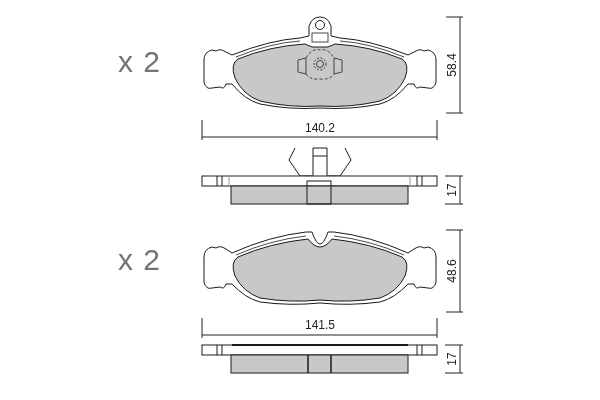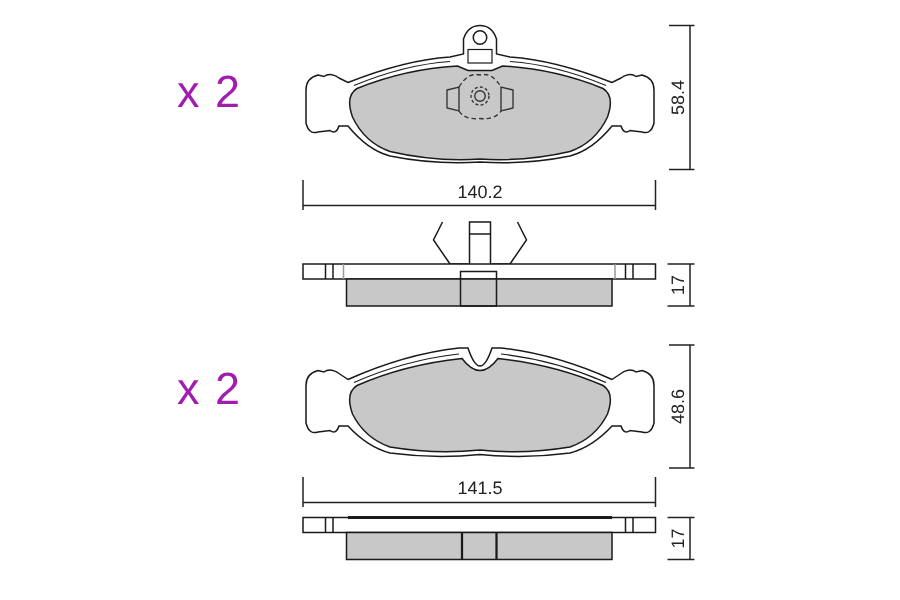--- a/index.html
+++ b/index.html
@@ -1,17 +1,17 @@
 <!DOCTYPE html>
 <html><head>
 <meta charset="utf-8">
 <style>
   html, body { margin:0; padding:0; background:#ffffff; }
   body { width:600px; height:400px; position:relative; overflow:hidden; font-family:"Liberation Sans", sans-serif; }
-  .qty { position:absolute; font-size:30px; color:#a21caf; font-family:"Liberation Sans", sans-serif; letter-spacing:1px; }
+  .qty { position:absolute; font-size:30px; color:#737373; font-family:"Liberation Sans", sans-serif; letter-spacing:1px; }
   svg { position:absolute; left:0; top:0; }
   .dimtxt { font-family:"Liberation Sans", sans-serif; font-size:12px; fill:#222; }
 </style>
 </head>
 <body>
 
 <div class="qty" style="left:118px;top:45px;">x 2</div>
 <div class="qty" style="left:118px;top:243px;">x 2</div>
 
 <svg width="600" height="400" viewBox="0 0 600 400">

